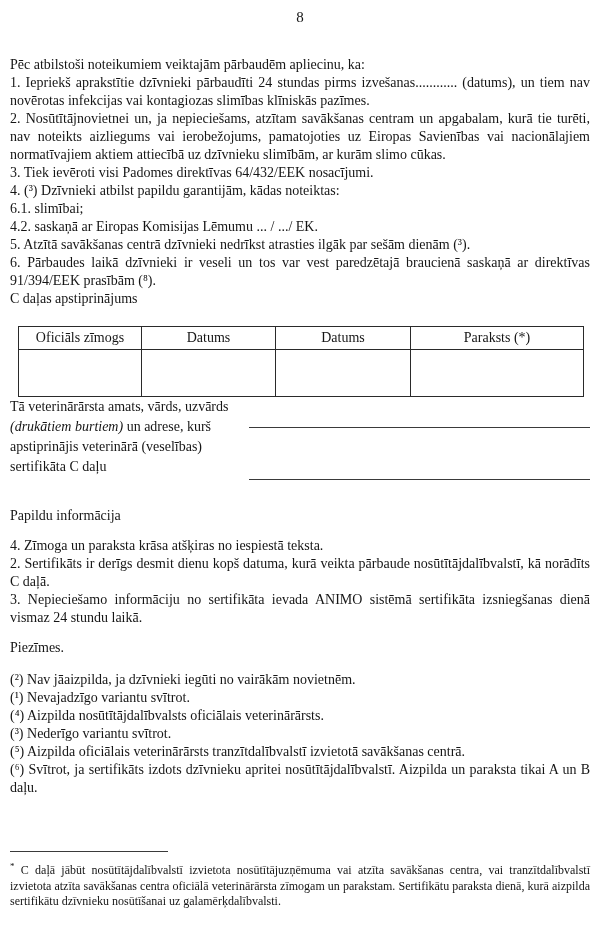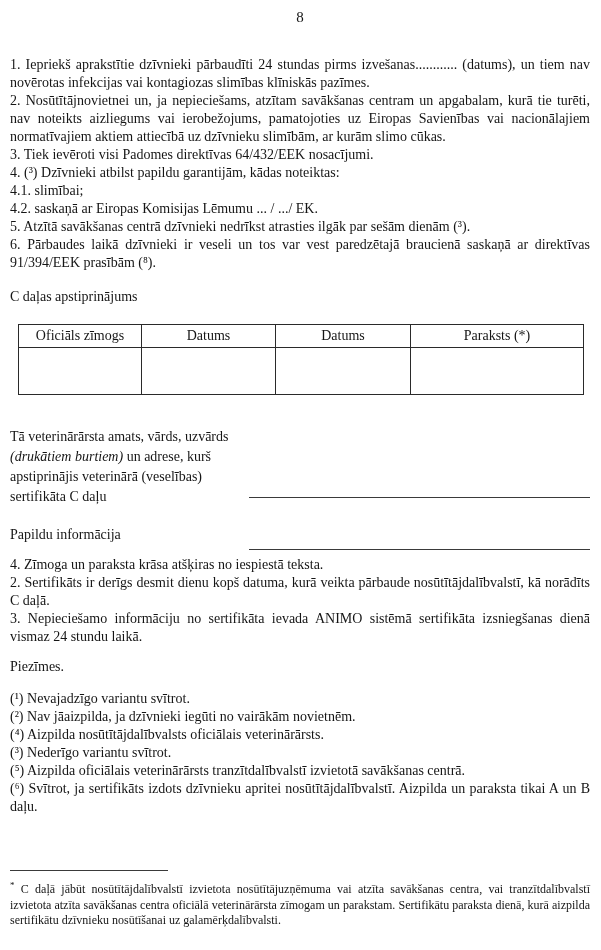--- a/index.html
+++ b/index.html
@@ -16,42 +16,42 @@
     line-height: 18px;
     overflow: hidden;
   }
   .pagenum {
     text-align: center;
     font-size: 15px;
     height: 18px;
   }
   .main-block { margin-top: 30px; }
   .para { text-align: justify; }
-  .section-label { margin-top: 16px; text-align: left; }
+  .section-label { margin-top: 0; text-align: left; }
   table.stamp-table {
     border-collapse: collapse;
     margin-top: 18px;
     margin-left: 8px;
     width: 565px;
     table-layout: fixed;
   }
   table.stamp-table th, table.stamp-table td {
     border: 1.5px solid #2a2a2a;
     font-weight: normal;
     font-size: 14px;
     text-align: center;
     padding: 1px 2px;
   }
   table.stamp-table th { height: 20px; vertical-align: middle; }
   table.stamp-table td { height: 44px; }
   .col-stamp { width: 123px; }
   .col-place { width: 134px; }
   .col-date  { width: 135px; }
   .col-sign  { width: 173px; }
-  .decl-row { display: flex; margin-top: 21px; position: relative; height: 101px; align-items: center; }
+  .decl-row { display: flex; position: relative; height: 101px; }
   .decl-text { width: 235px; line-height: 20px; }
   .decl-italic { font-style: italic; }
   .sig-col { position: relative; flex: 1; }
   .sig-line { position: absolute; left: 4px; right: 0; border-bottom: 1.5px solid #3a3a3a; height: 0; }
   .sig-line-1 { top: 30px; }
   .sig-line-2 { top: 82px; }
   .info-title { margin-top: 9px; text-align: left; }
   .info-items { margin-top: 12px; }
   .notes-title { margin-top: 12px; }
   .notes-items { margin-top: 14px; }
@@ -70,25 +70,26 @@
   .footnote sup { font-size: 9px; }
 </style>
 </head>
 <body>
 
 <div class="page">
 
   <div class="pagenum">8</div>
 
   <div class="main-block">
+    <div class="para">Pēc atbilstoši noteikumiem veiktajām pārbaudēm apliecinu, ka:</div>
     <div class="para">1. Iepriekš aprakstītie dzīvnieki pārbaudīti 24 stundas pirms izvešanas............ (datums), un tiem nav novērotas infekcijas vai kontagiozas slimības klīniskās pazīmes.</div>
     <div class="para">2. Nosūtītājnovietnei un, ja nepieciešams, atzītam savākšanas centram un apgabalam, kurā tie turēti, nav noteikts aizliegums vai ierobežojums, pamatojoties uz Eiropas Savienības vai nacionālajiem normatīvajiem aktiem attiecībā uz dzīvnieku slimībām, ar kurām slimo cūkas.</div>
     <div class="para">3. Tiek ievēroti visi Padomes direktīvas 64/432/EEK nosacījumi.</div>
     <div class="para">4. (³) Dzīvnieki atbilst papildu garantijām, kādas noteiktas:</div>
-    <div class="para">4.1. slimībai;</div>
+    <div class="para">6.1. slimībai;</div>
     <div class="para">4.2. saskaņā ar Eiropas Komisijas Lēmumu ... / .../ EK.</div>
     <div class="para">5. Atzītā savākšanas centrā dzīvnieki nedrīkst atrasties ilgāk par sešām dienām (³).</div>
     <div class="para">6. Pārbaudes laikā dzīvnieki ir veseli un tos var vest paredzētajā braucienā saskaņā ar direktīvas 91/394/EEK prasībām (⁸).</div>
   </div>
 
   <div class="section-label">C daļas apstiprinājums</div>
 
   <table class="stamp-table">
     <colgroup>
       <col class="col-stamp">
@@ -128,22 +129,22 @@
 
   <div class="info-items">
     <div class="para">4. Zīmoga un paraksta krāsa atšķiras no iespiestā teksta.</div>
     <div class="para">2. Sertifikāts ir derīgs desmit dienu kopš datuma, kurā veikta pārbaude nosūtītājdalībvalstī, kā norādīts C daļā.</div>
     <div class="para">3. Nepieciešamo informāciju no sertifikāta ievada ANIMO sistēmā sertifikāta izsniegšanas dienā vismaz 24 stundu laikā.</div>
   </div>
 
   <div class="notes-title">Piezīmes.</div>
 
   <div class="notes-items">
+    <div class="para">(²) Nav jāaizpilda, ja dzīvnieki iegūti no vairākām novietnēm.</div>
     <div class="para">(¹) Nevajadzīgo variantu svītrot.</div>
-    <div class="para">(²) Nav jāaizpilda, ja dzīvnieki iegūti no vairākām novietnēm.</div>
     <div class="para">(⁴) Aizpilda nosūtītājdalībvalsts oficiālais veterinārārsts.</div>
     <div class="para">(³) Nederīgo variantu svītrot.</div>
     <div class="para">(⁵) Aizpilda oficiālais veterinārārsts tranzītdalībvalstī izvietotā savākšanas centrā.</div>
     <div class="para">(⁶) Svītrot, ja sertifikāts izdots dzīvnieku apritei nosūtītājdalībvalstī. Aizpilda un paraksta tikai A un B daļu.</div>
   </div>
 
   <div class="footnote-sep"></div>
 
   <div class="footnote">
     <sup>*</sup><span> C daļā jābūt nosūtītājdalībvalstī izvietota nosūtītājuzņēmuma vai atzīta savākšanas centra, vai tranzītdalībvalstī izvietota atzīta savākšanas centra oficiālā veterinārārsta zīmogam un parakstam. Sertifikātu paraksta dienā, kurā aizpilda sertifikātu dzīvnieku nosūtīšanai uz galamērķdalībvalsti.</span>

